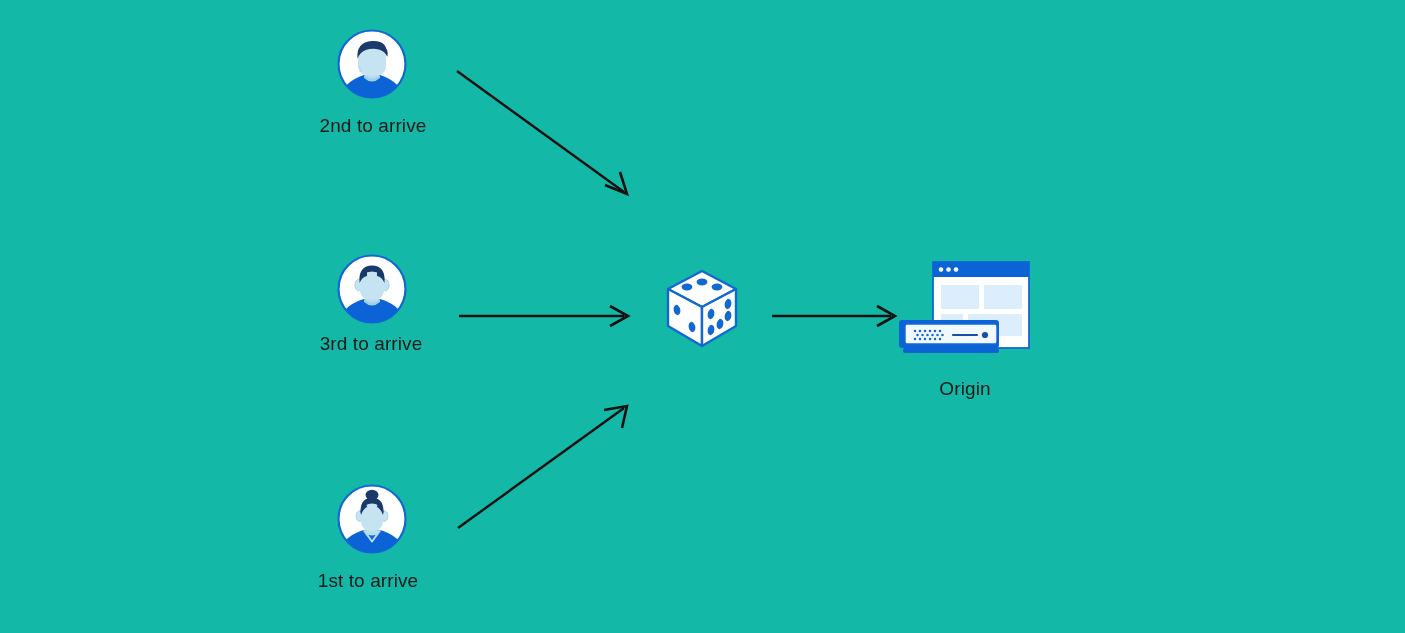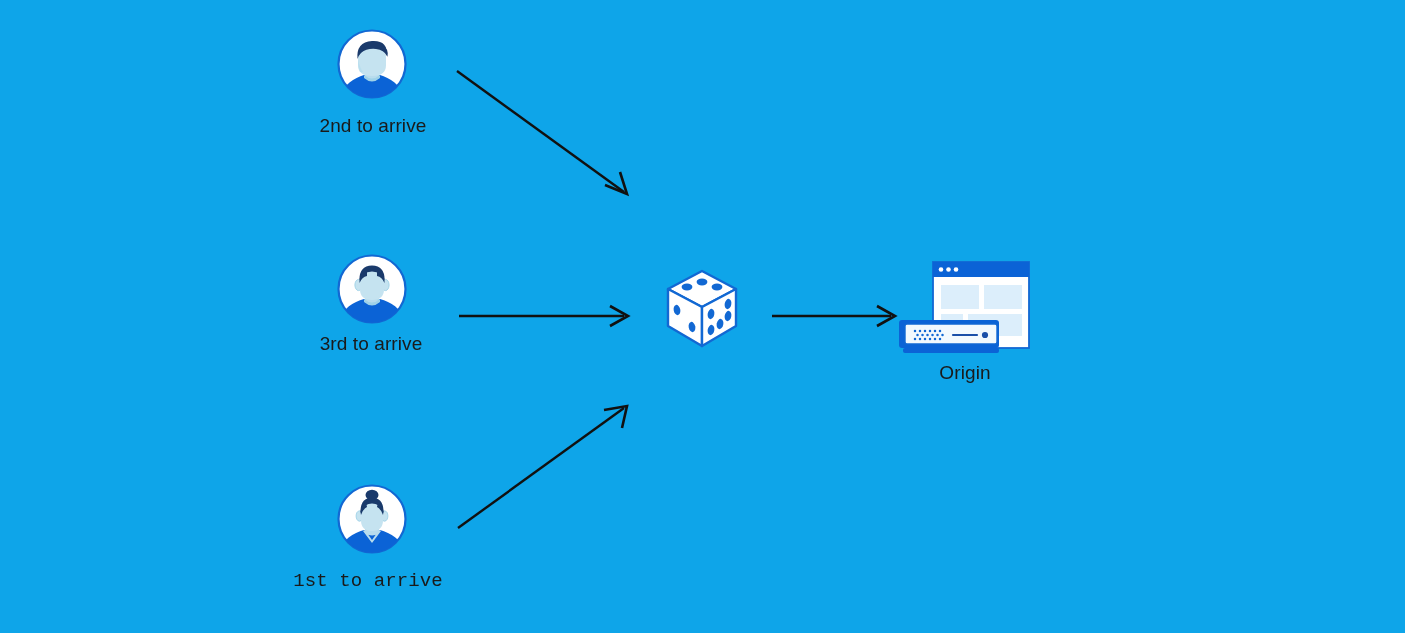--- a/index.html
+++ b/index.html
@@ -7,21 +7,21 @@
     padding: 0;
     background: #ffffff;
   }
   body {
     font-family: "Liberation Sans", sans-serif;
   }
   #canvas {
     position: relative;
     width: 1405px;
     height: 633px;
-    background: #0ea5e9;
+    background: #14b8a6;
     overflow: hidden;
   }
   .node {
     position: absolute;
   }
   .node-label {
     position: absolute;
     width: 260px;
     text-align: center;
     font-family: "Liberation Sans", sans-serif;
@@ -149,21 +149,21 @@
 
           <path d="M25 29 Q25 16 36 16 Q47 16 47 29 L47 37 Q47 48 36 48 Q25 48 25 37 Z" fill="#c5e3f0"></path>
 
           <path d="M24.5 30 Q24 15 36 14.5 Q48 15 47.5 30 Q45 21 36 20.5 Q27 21 24.5 30 Z" fill="#1a3a6b"></path>
           <ellipse cx="36" cy="12" rx="6.5" ry="5.2" fill="#1a3a6b"></ellipse>
           <path d="M24.5 29 Q25.5 22 30 19 L31 24 Q27 26 25 32 Z" fill="#1a3a6b"></path>
           <path d="M47.5 29 Q46.5 22 42 19 L41 24 Q45 26 47 32 Z" fill="#1a3a6b"></path>
         </g>
       </svg>
     </div>
-    <div class="node-label" style="left:-98px; top:87px;font-family:Liberation Mono, monospace;">1st to arrive</div>
+    <div class="node-label" style="left:-98px; top:87px;">1st to arrive</div>
   </div>
 
   <div class="node" style="left:663px; top:268px;">
     <div class="icon-wrap">
       <svg width="78" height="82" viewBox="0 0 78 82">
         <g stroke="#1268d3" stroke-width="2.4" fill="#ffffff" stroke-linejoin="round">
 
           <polygon points="39,3 73,21 39,39 5,21"></polygon>
 
           <polygon points="5,21 39,39 39,78 5,58"></polygon>
@@ -229,16 +229,16 @@
             <circle cx="30" cy="81" r="1.25"></circle>
               <circle cx="35" cy="81" r="1.25"></circle>
             <circle cx="40" cy="81" r="1.25"></circle>
               <circle cx="45" cy="81" r="1.25"></circle>
           </g>
           <line x1="58" y1="77" x2="82" y2="77" stroke="#1a4fa8" stroke-width="2.2" stroke-linecap="round"></line>
           <circle cx="90" cy="77" r="3.1" fill="#1a4fa8"></circle>
         </g>
       </svg>
     </div>
-    <div class="node-label" style="left:-60px; top:104px;text-align:center;">Origin</div>
+    <div class="node-label" style="left:-60px; top:120px;text-align:center;">Origin</div>
   </div>
 
 </div>
 
 </body></html>

